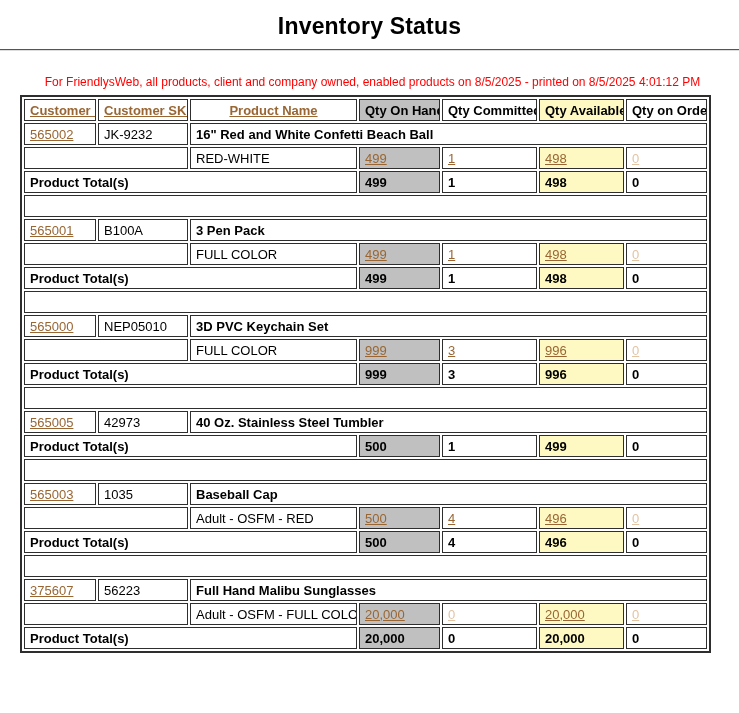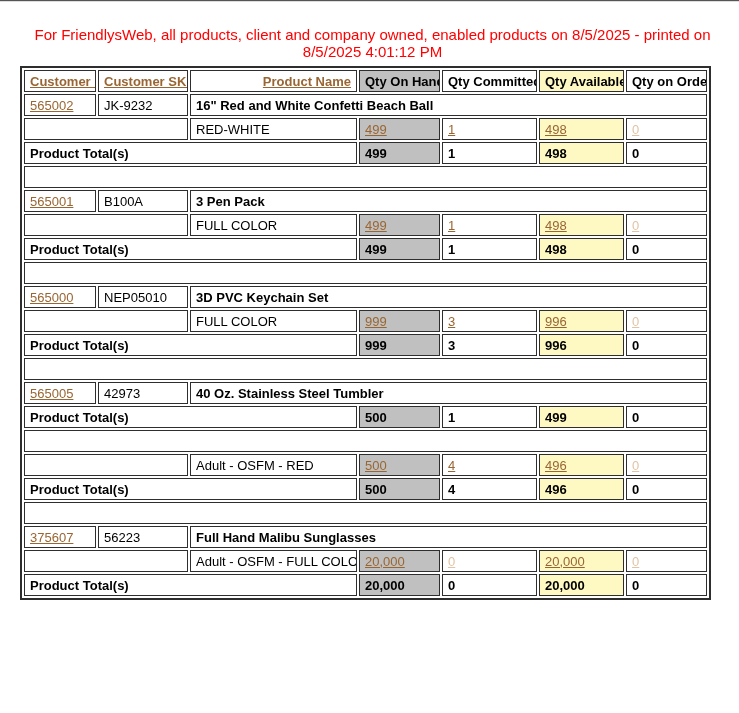--- a/index.html
+++ b/index.html
@@ -11,21 +11,21 @@
   }
   .page-title {
     text-align: center; font-size: 23px; font-weight: bold;
     margin: 13px 0 9px 0; letter-spacing: 0.2px;
   }
   .title-divider {
     border: none; border-top: 1px solid #555; border-bottom: 1px solid #ddd;
     margin: 0; width: 739px;
   }
   .report-caption {
-    color: #ff0000; font-size: 15px; text-align: center;
+    color: #ff0000; font-size: 12px; text-align: center;
     margin: 24px 0 6px 0;
     padding-left: 6px;
   }
   table.inv {
     table-layout: fixed; width: 691px; margin-left: 20px;
     border-collapse: separate; border-spacing: 2px;
     border: 2px solid #2e2e2e; background: #fff;
   }
   .inv th, .inv td {
     border: 1px solid #2e2e2e; padding: 1px 5px; height: 22px;
@@ -43,38 +43,39 @@
   a.lnk {
     color: #996633; text-decoration: underline; cursor: pointer;
   }
   a.lnk.zero { color: #e2c4a4; }
   th a.lnk { font-weight: bold; }
 </style>
 </head>
 <body>
 
 <div>
+  <h1 class="page-title">Inventory Status</h1>
   <hr class="title-divider">
   <div class="report-caption">For FriendlysWeb, all products, client and company owned, enabled products on 8/5/2025 - printed on 8/5/2025 4:01:12 PM</div>
 
   <table class="inv">
     <colgroup>
       <col style="width:72px">
         <col style="width:90px">
         <col style="width:167px">
       <col style="width:81px">
         <col style="width:95px">
         <col style="width:85px">
         <col style="width:81px">
     </colgroup>
     <thead>
       <tr>
         <th><a class="lnk">Customer ID</a></th>
         <th><a class="lnk">Customer SKU</a></th>
-        <th style="text-align:right"><a class="lnk">Product Name</a></th>
+        <th style="text-align:center"><a class="lnk">Product Name</a></th>
         <th class="bg-gray">Qty On Hand</th>
         <th>Qty Committed</th>
         <th class="bg-peach">Qty Available</th>
         <th>Qty on Order</th>
       </tr>
     </thead>
     <tbody id="table-body">
   <tr>
     <td class="ctr"><a class="lnk">565002</a></td>
     <td class="ctr">JK-9232</td>
@@ -168,20 +169,25 @@
     <td class="num b bg-gray">500</td>
     <td class="num b">1</td>
     <td class="num b bg-peach">499</td>
     <td class="num b">0</td>
   </tr>
 
   <tr>
     <td colspan="7" class="sep-cell"></td>
   </tr>
 
+  <tr>
+    <td class="ctr"><a class="lnk">565003</a></td>
+    <td class="ctr">1035</td>
+    <td class="b" colspan="5">Baseball Cap</td>
+  </tr>
 
   <tr>
     <td colspan="2"></td>
     <td>Adult - OSFM - RED</td>
     <td class="num bg-gray"><a class="lnk qty">500</a></td>
     <td class="num"><a class="lnk qty">4</a></td>
     <td class="num bg-peach"><a class="lnk qty">496</a></td>
     <td class="num"><a class="lnk qty zero">0</a></td>
   </tr>
 

